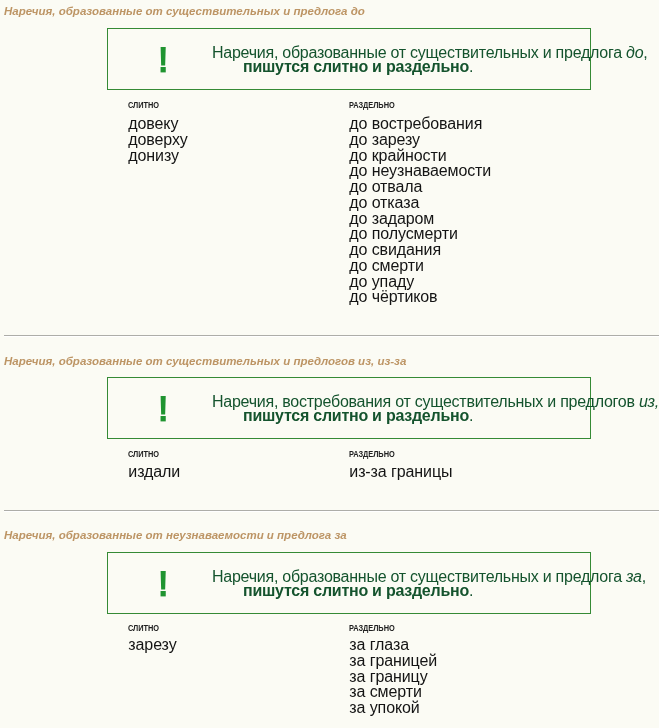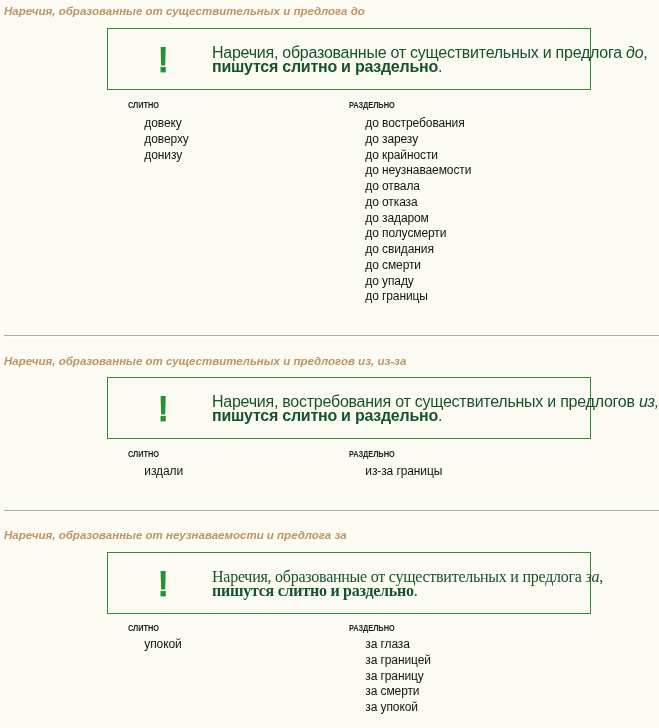--- a/index.html
+++ b/index.html
@@ -65,40 +65,39 @@
     position: absolute;
     left: 104px;
     top: 16.5px;
     font-size: 16px;
     letter-spacing: -0.25px;
     line-height: 14.6px;
     color: #14532d;
     white-space: nowrap;
   }
   .notice-text .em { font-style: italic; }
-  .notice-text .bold { font-weight: bold; }
+  .notice-text .bold { font-weight: bold; margin-left: 31px; }
 
   .col-head {
     font-size: 8.6px;
     font-weight: bold;
     text-transform: uppercase;
     color: #202020;
     white-space: nowrap;
     letter-spacing: -0.05px;
     transform: scaleX(0.86);
     transform-origin: left center;
   }
 
   .word-list {
-    font-size: 12px;
+    font-size: 16px;
     letter-spacing: -0.1px;
     line-height: 15.75px;
     color: #141414;
     white-space: nowrap;
-    margin-left: 16px;
   }
   .word-list > div { height: 15.75px; }
 </style>
 </head>
 <body>
 
 <div class="page" style="background-color: rgb(251, 251, 244);">
 
   <div class="abs section-block">
     <div class="abs sec-title" style="top: 5px; color: rgb(189, 149, 101);">Наречия, образованные от существительных и предлога до</div>
@@ -127,21 +126,21 @@
       <div>до зарезу</div>
       <div>до крайности</div>
       <div>до неузнаваемости</div>
       <div>до отвала</div>
       <div>до отказа</div>
       <div>до задаром</div>
       <div>до полусмерти</div>
       <div>до свидания</div>
       <div>до смерти</div>
       <div>до упаду</div>
-      <div>до границы</div>
+      <div>до чёртиков</div>
     </div>
   </div>
 
   <div class="abs section-block">
     <div class="abs divider" style="top: 335px; background-color: rgb(173, 173, 168);"></div>
     <div class="abs sec-title" style="top: 354.5px; color: rgb(189, 149, 101);">Наречия, образованные от существительных и предлогов из, из-за</div>
     <div class="abs notice" style="top: 377px; height: 62px; border-color: rgb(53, 138, 53);">
       <div class="notice-icon">
         <svg width="7" height="26" viewBox="0 0 7 26" xmlns="http://www.w3.org/2000/svg" aria-hidden="true">
           <path class="ico-fill" d="M0.6 0 H5.75 L5.15 18.6 H1.15 Z" fill="#1f9430"></path>
@@ -160,36 +159,36 @@
     </div>
     <div class="abs col-head" style="left:349.3px;top:448.7px">раздельно</div>
     <div class="abs word-list" style="left:349.3px;top:464.3px">
       <div>из-за границы</div>
     </div>
   </div>
 
   <div class="abs section-block">
     <div class="abs divider" style="top: 509.5px; background-color: rgb(173, 173, 168);"></div>
     <div class="abs sec-title" style="top: 528.5px; color: rgb(189, 149, 101);">Наречия, образованные от неузнаваемости и предлога за</div>
-    <div class="abs notice" style="top: 552px; height: 61.5px; border-color: rgb(53, 138, 53); font-family: Liberation Serif, serif;">
+    <div class="abs notice" style="top: 552px; height: 61.5px; border-color: rgb(53, 138, 53);">
       <div class="notice-icon">
         <svg width="7" height="26" viewBox="0 0 7 26" xmlns="http://www.w3.org/2000/svg" aria-hidden="true">
           <path class="ico-fill" d="M0.6 0 H5.75 L5.15 18.6 H1.15 Z" fill="#1f9430"></path>
           <rect class="ico-fill" x="0.55" y="20" width="5.2" height="5.4" fill="#1f9430"></rect>
         </svg>
         <span class="sr">!</span>
       </div>
       <div class="notice-text">
         <div><span>Наречия, образованные от существительных и предлога </span><span class="em">за</span><span>,</span></div>
         <div><span class="bold">пишутся слитно и раздельно</span><span>.</span></div>
       </div>
     </div>
     <div class="abs col-head" style="left:128.3px;top:622.8px">слитно</div>
     <div class="abs word-list" style="left:128.3px;top:637px">
-      <div>упокой</div>
+      <div>зарезу</div>
     </div>
     <div class="abs col-head" style="left:349.3px;top:622.8px">раздельно</div>
     <div class="abs word-list" style="left:349.3px;top:637px">
       <div>за глаза</div>
       <div>за границей</div>
       <div>за границу</div>
       <div>за смерти</div>
       <div>за упокой</div>
     </div>
   </div>

